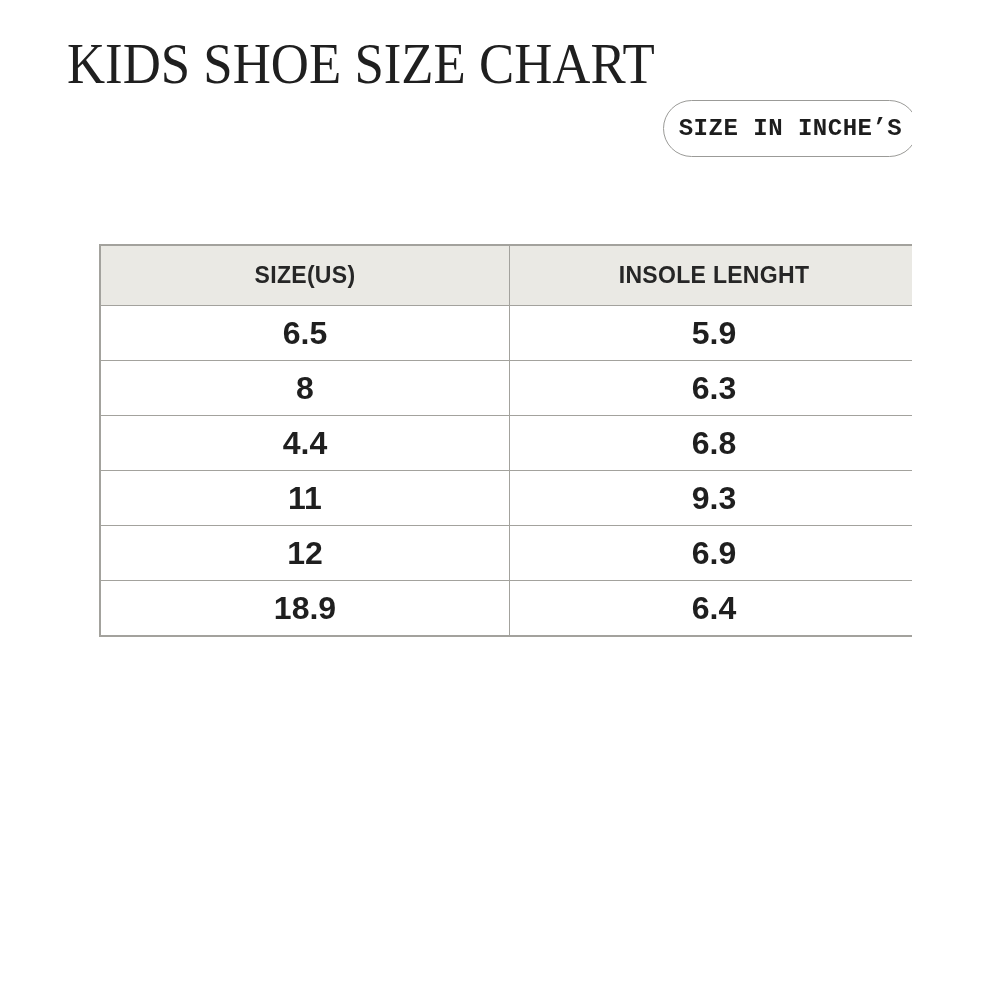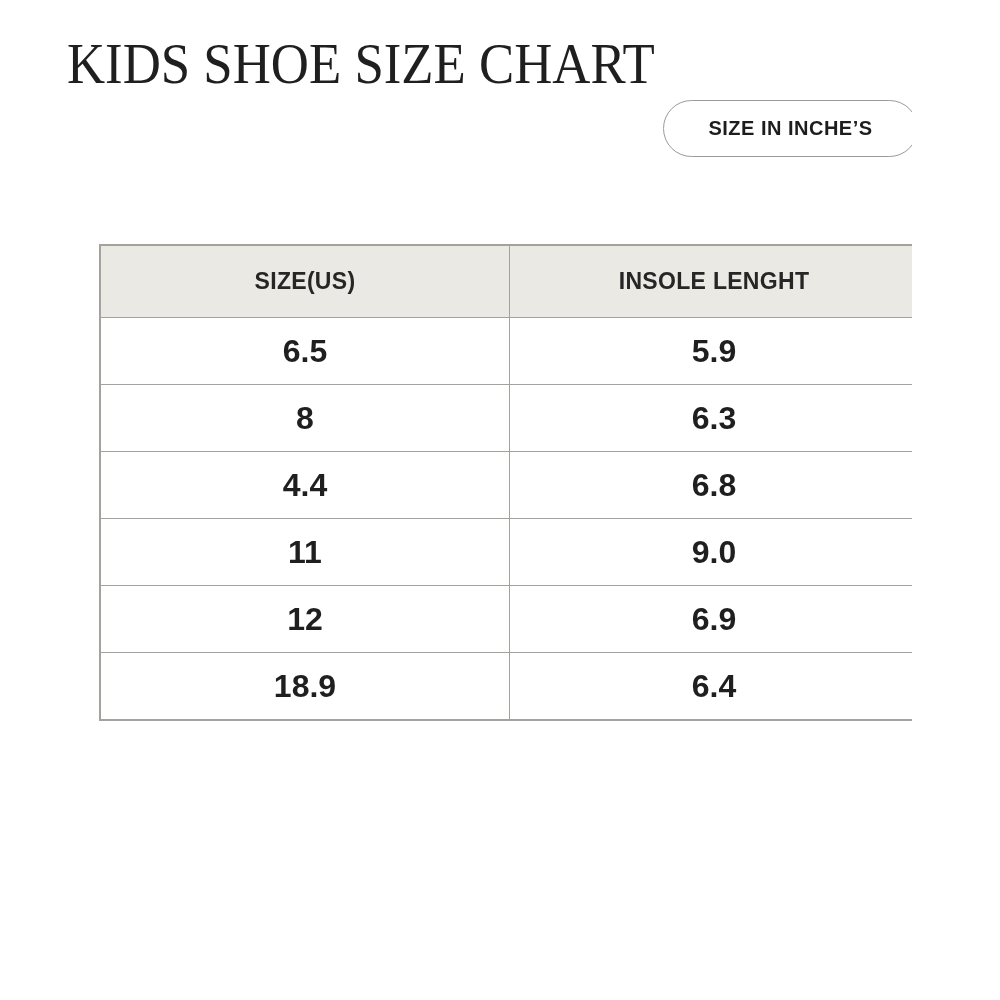--- a/index.html
+++ b/index.html
@@ -37,40 +37,41 @@
     box-sizing: border-box;
     border: 1.5px solid #9b9b98;
     border-radius: 30px;
     background: #ffffff;
     display: flex;
     align-items: center;
     justify-content: center;
     cursor: pointer;
   }
   .unit-pill span {
-    font-size: 20px;
+    font-size: 24px;
     font-weight: 600;
     letter-spacing: 0.5px;
     color: #1d1d1d;
+    font-family: Liberation Mono, monospace;
   }
   table.size-table {
     position: absolute;
     left: 99px;
     top: 244px;
     width: 821px;
     border-collapse: collapse;
     table-layout: fixed;
     border: 2px solid #a3a29d;
   }
   table.size-table th,
   table.size-table td {
     border: 1px solid #a3a29d;
     text-align: center;
     vertical-align: middle;
-    padding: 8px;
+    padding: 2px;
   }
   table.size-table th {
     height: 55px;
     background: #eae9e4;
     font-size: 23px;
     font-weight: 700;
     letter-spacing: 0.3px;
     color: #262626;
   }
   table.size-table td {
@@ -112,21 +113,21 @@
       <tr>
         <td class="size-cell">8</td>
         <td class="insole-cell">6.3</td>
       </tr>
       <tr>
         <td class="size-cell">4.4</td>
         <td class="insole-cell">6.8</td>
       </tr>
       <tr>
         <td class="size-cell">11</td>
-        <td class="insole-cell">9.0</td>
+        <td class="insole-cell">9.3</td>
       </tr>
       <tr>
         <td class="size-cell">12</td>
         <td class="insole-cell">6.9</td>
       </tr>
       <tr>
         <td class="size-cell">18.9</td>
         <td class="insole-cell">6.4</td>
       </tr>
     </tbody>

